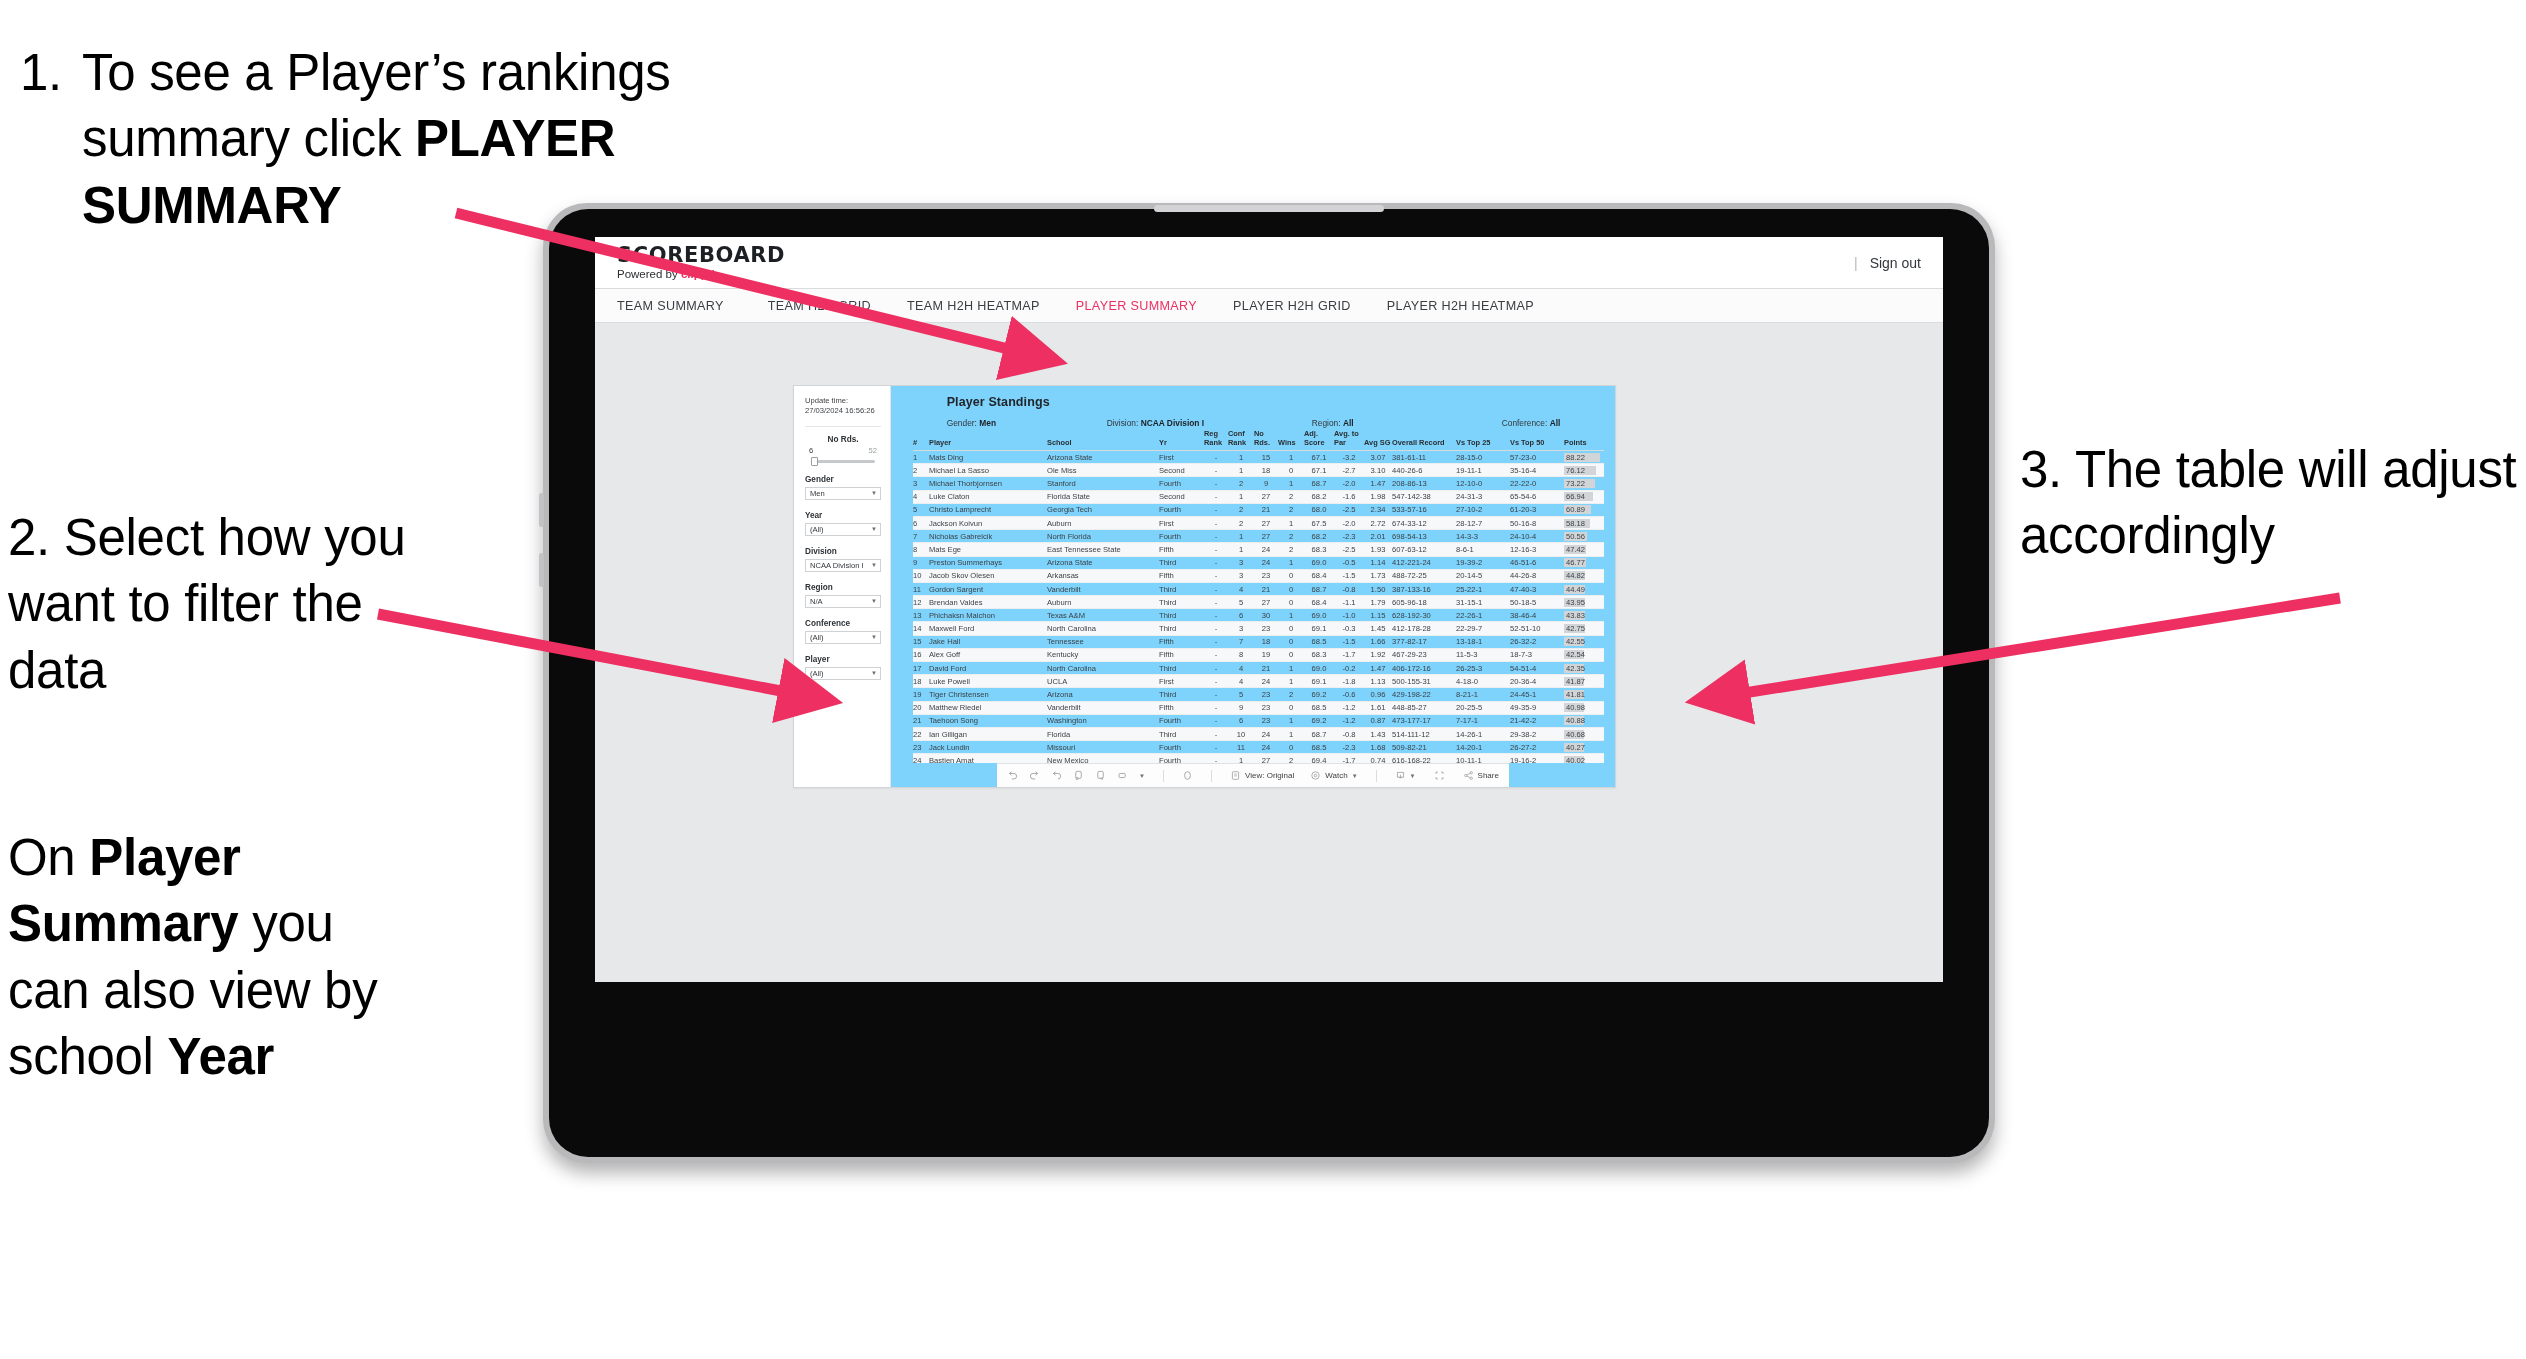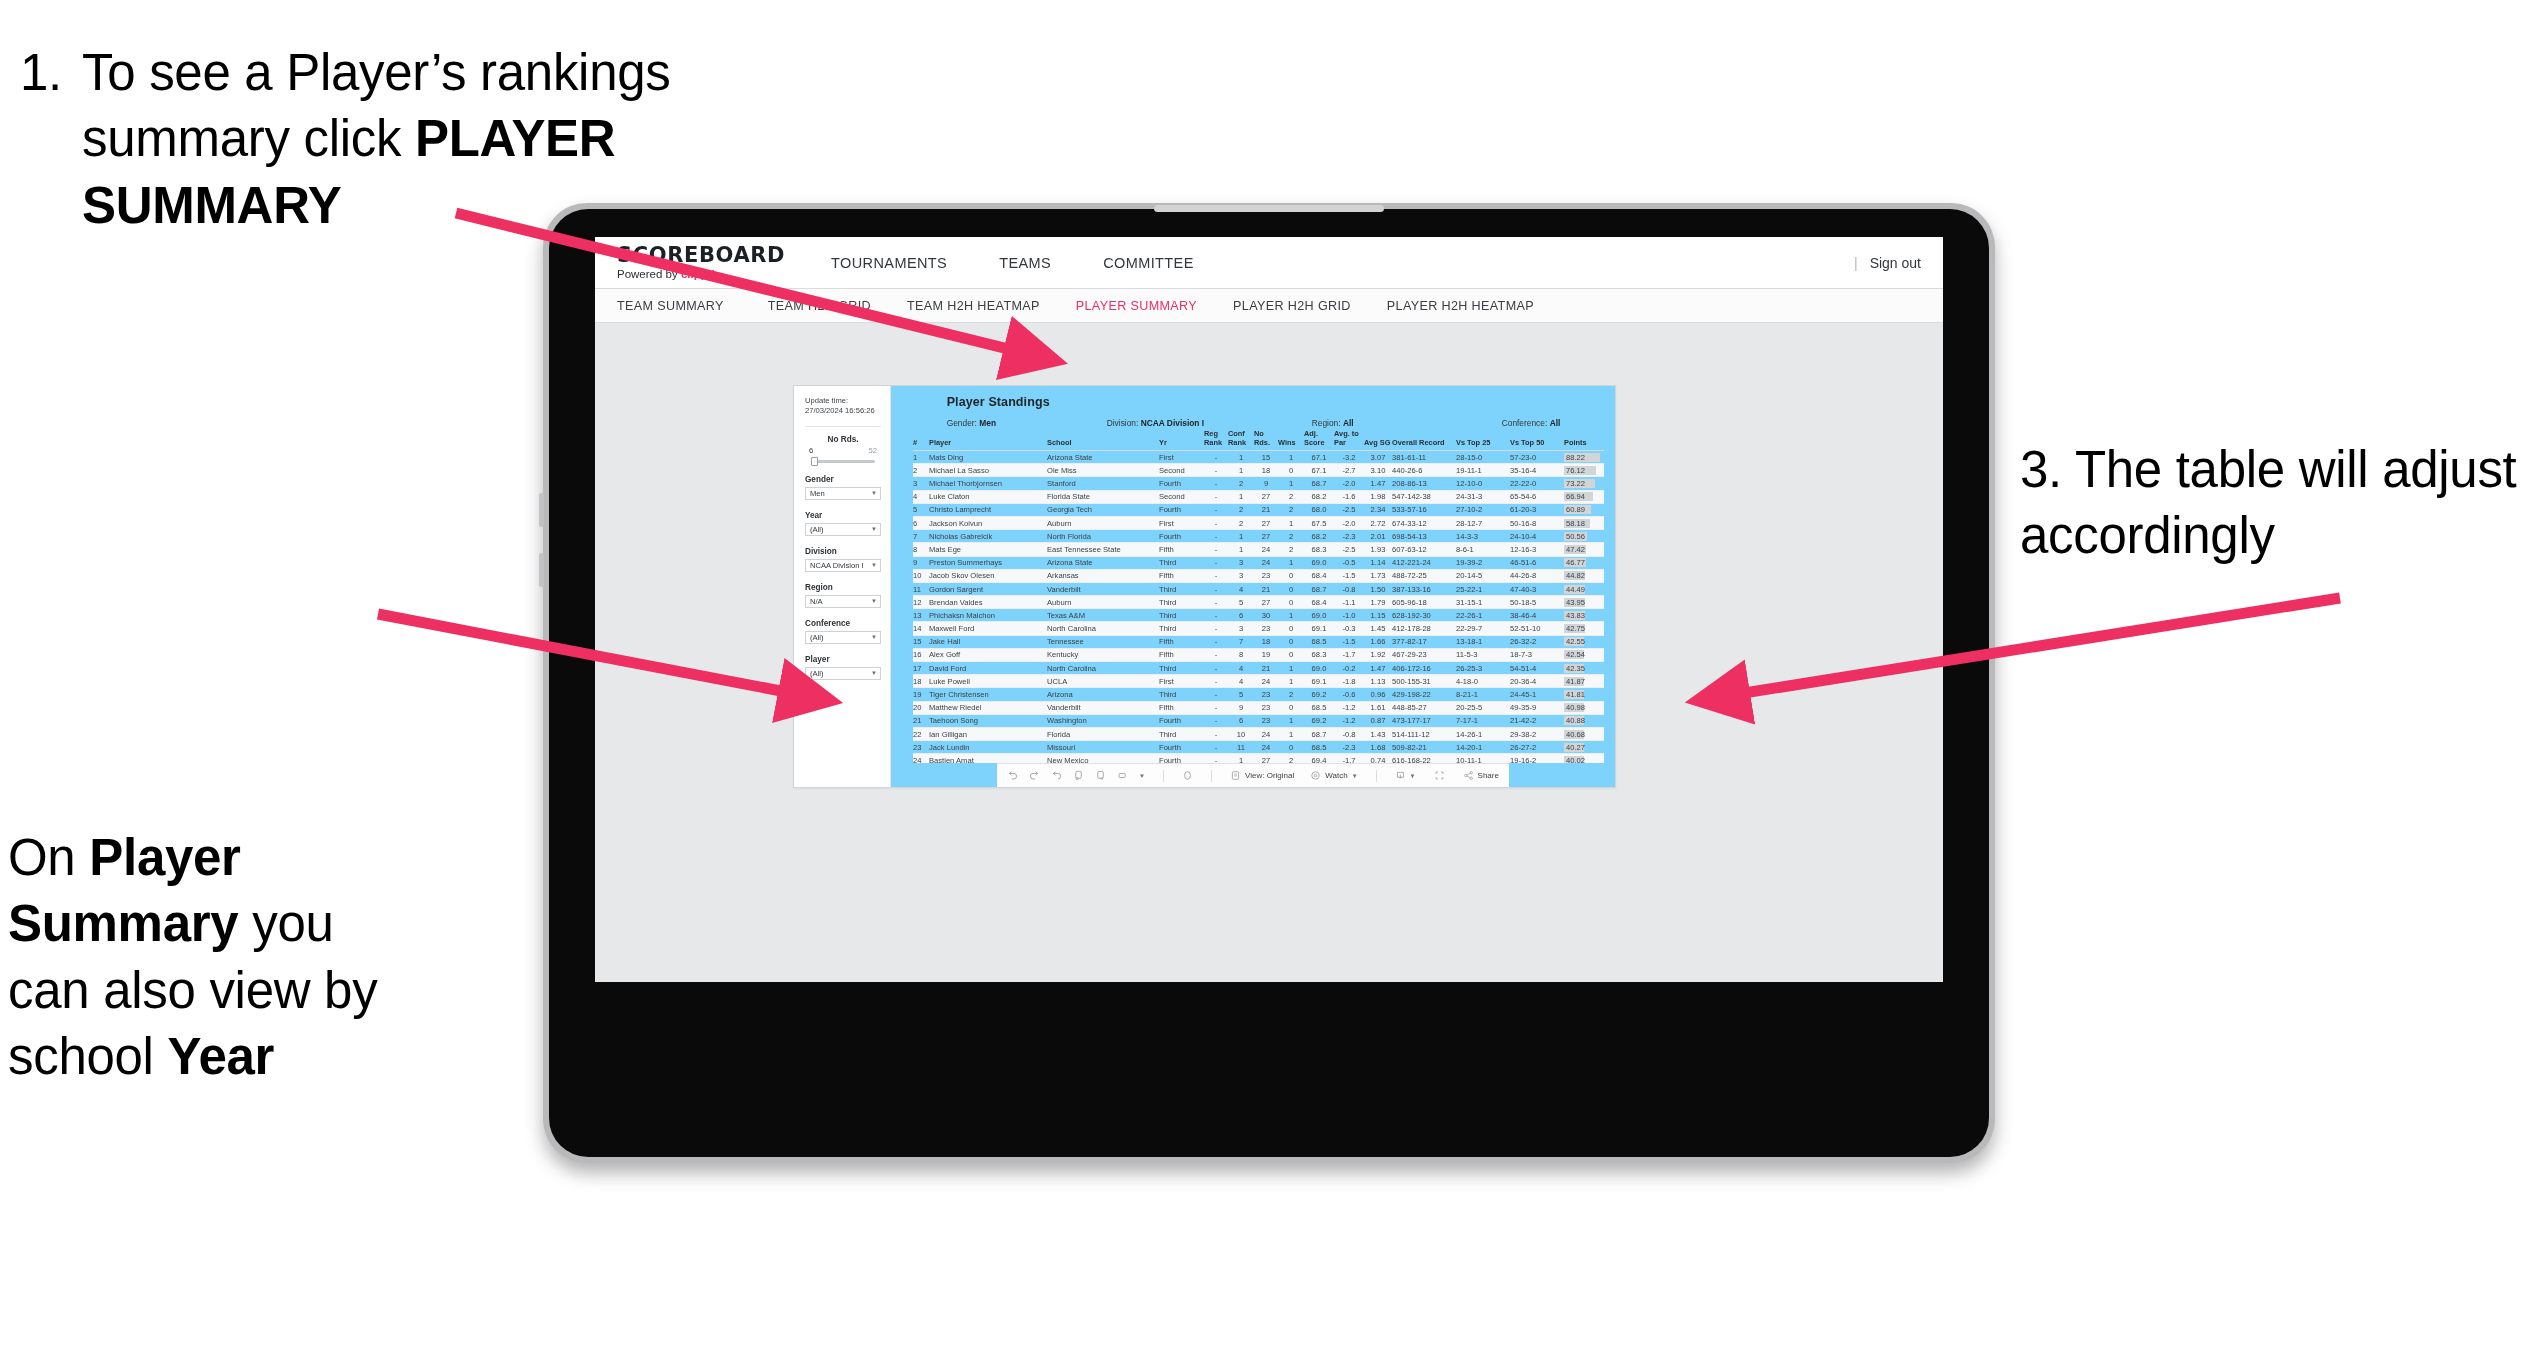--- a/index.html
+++ b/index.html
@@ -202,45 +202,41 @@
 
   <div class="anno" id="anno1">
     <span class="num">1.</span>
     <span class="body">
       <span>To see a Player’s rankings</span><br>
       <span>summary click </span><b>PLAYER</b><br>
       <b>SUMMARY</b>
     </span>
   </div>
 
+  <div class="anno" id="anno2">2. Select how you want to filter the data</div>
   <div class="anno" id="anno2b">
     <span>On </span><b>Player Summary</b><span> you can also view by school </span><b>Year</b>
   </div>
 
   <div class="anno" id="anno3">3. The table will adjust accordingly</div>
 
   <div id="tablet">
     <div class="speaker"></div>
     <div class="sidebtn b1"></div>
     <div class="sidebtn b2"></div>
 
     <div id="tablet-inner">
       <div id="screen">
 
         <div class="appbar">
           <div class="brand">
             <div class="bname">SCOREBOARD</div>
             <div class="bsub">
               <span>Powered by </span><span class="pink">clippd</span>
             </div>
-          </div>
-          <div class="topnav">
-            <div class="titem">TOURNAMENTS</div>
-            <div class="titem">TEAMS</div>
-            <div class="titem">COMMITTEE</div>
           </div>
           <div class="topspacer"></div>
           <div class="topright">
             <span class="divider">|</span>
             <span>Sign out</span>
           </div>
         </div>
 
         <div class="subnav">
           <div class="sitem">TEAM SUMMARY</div>

